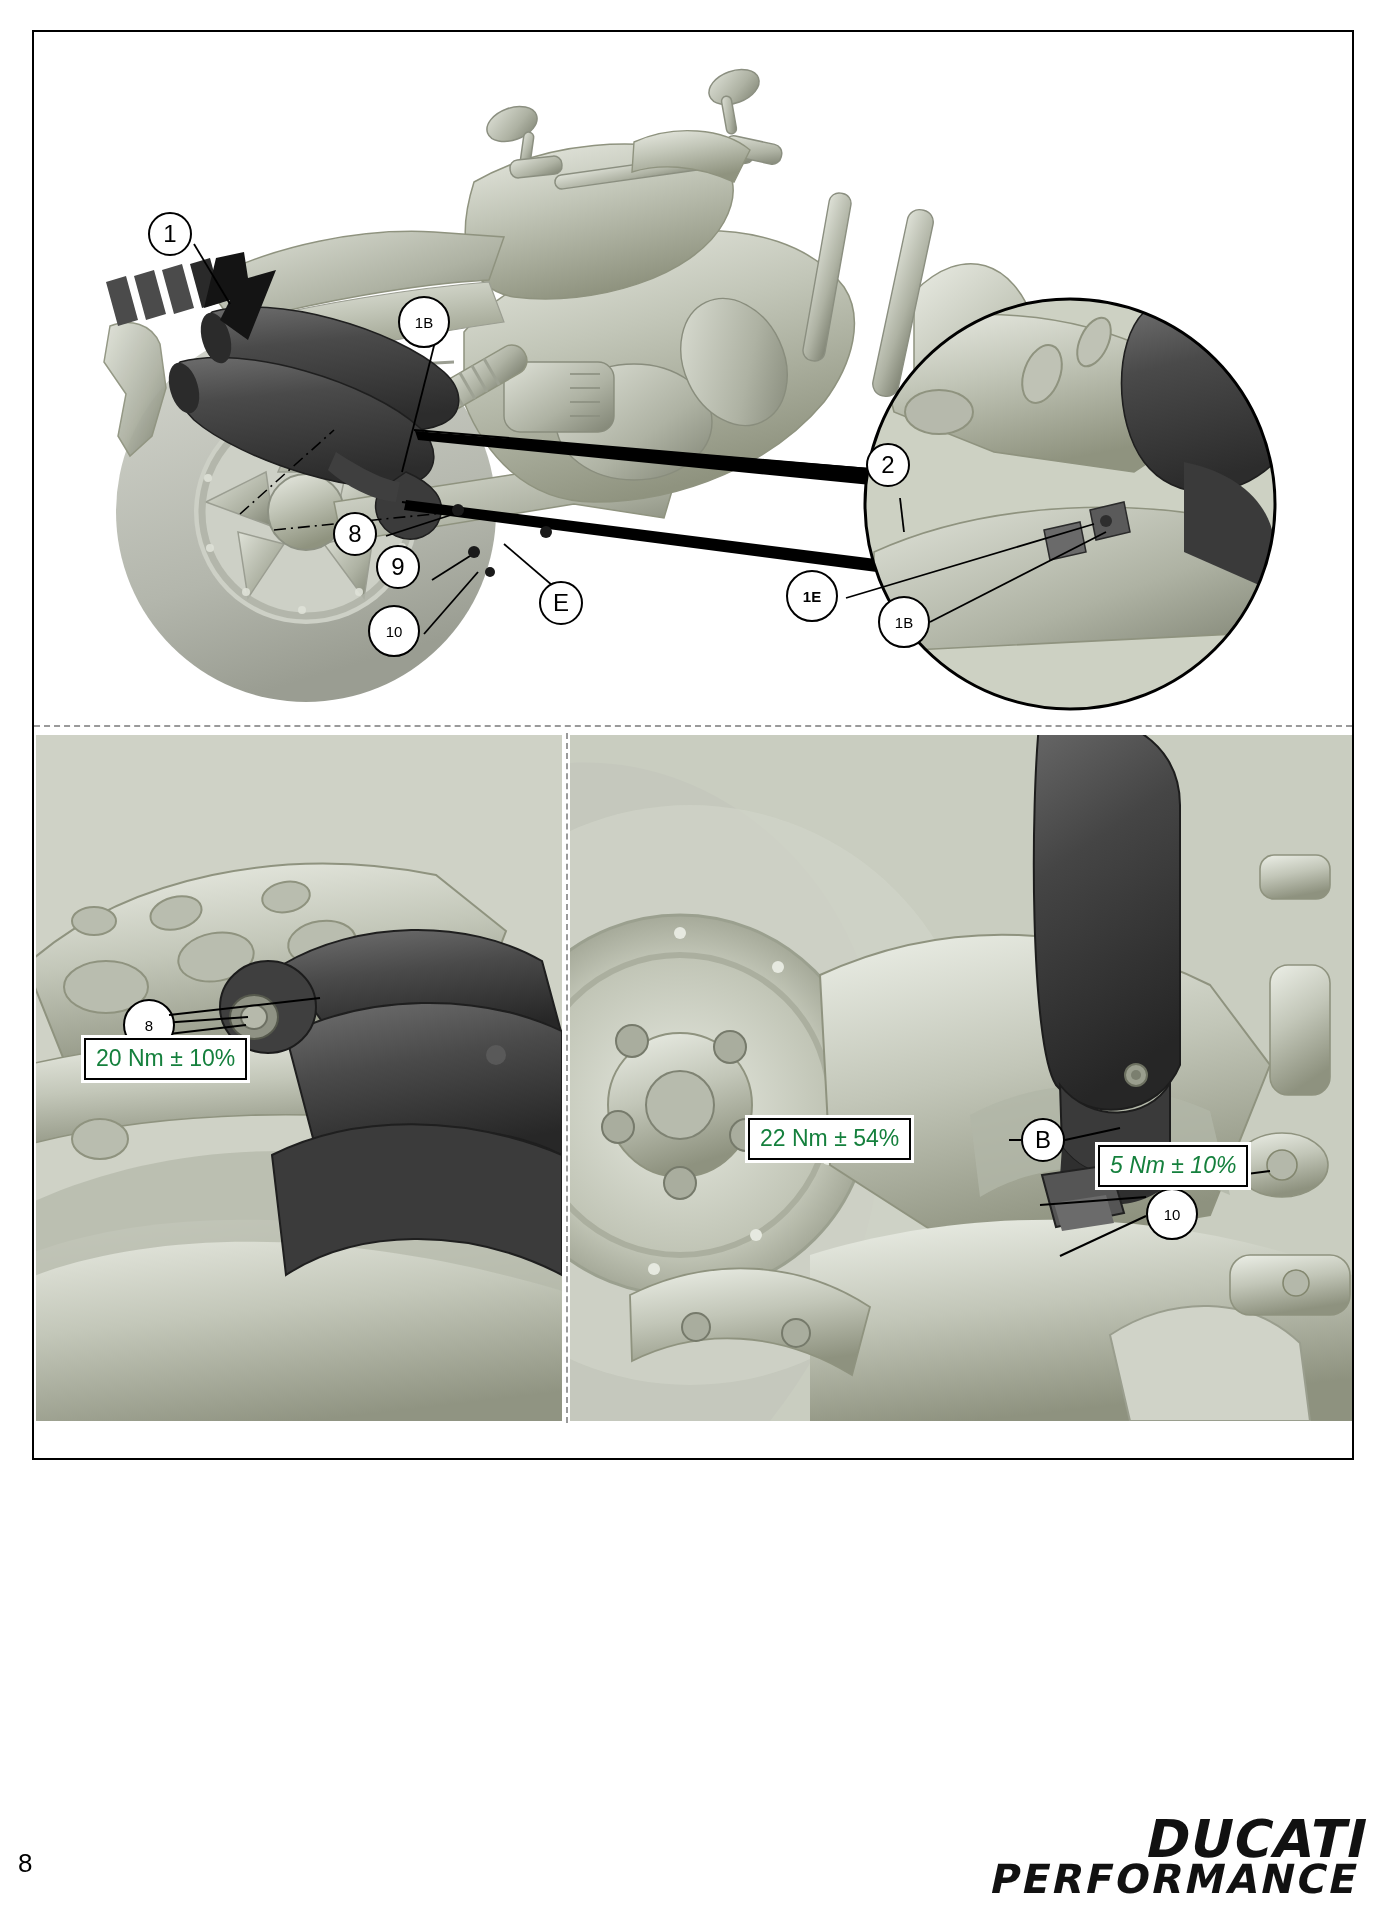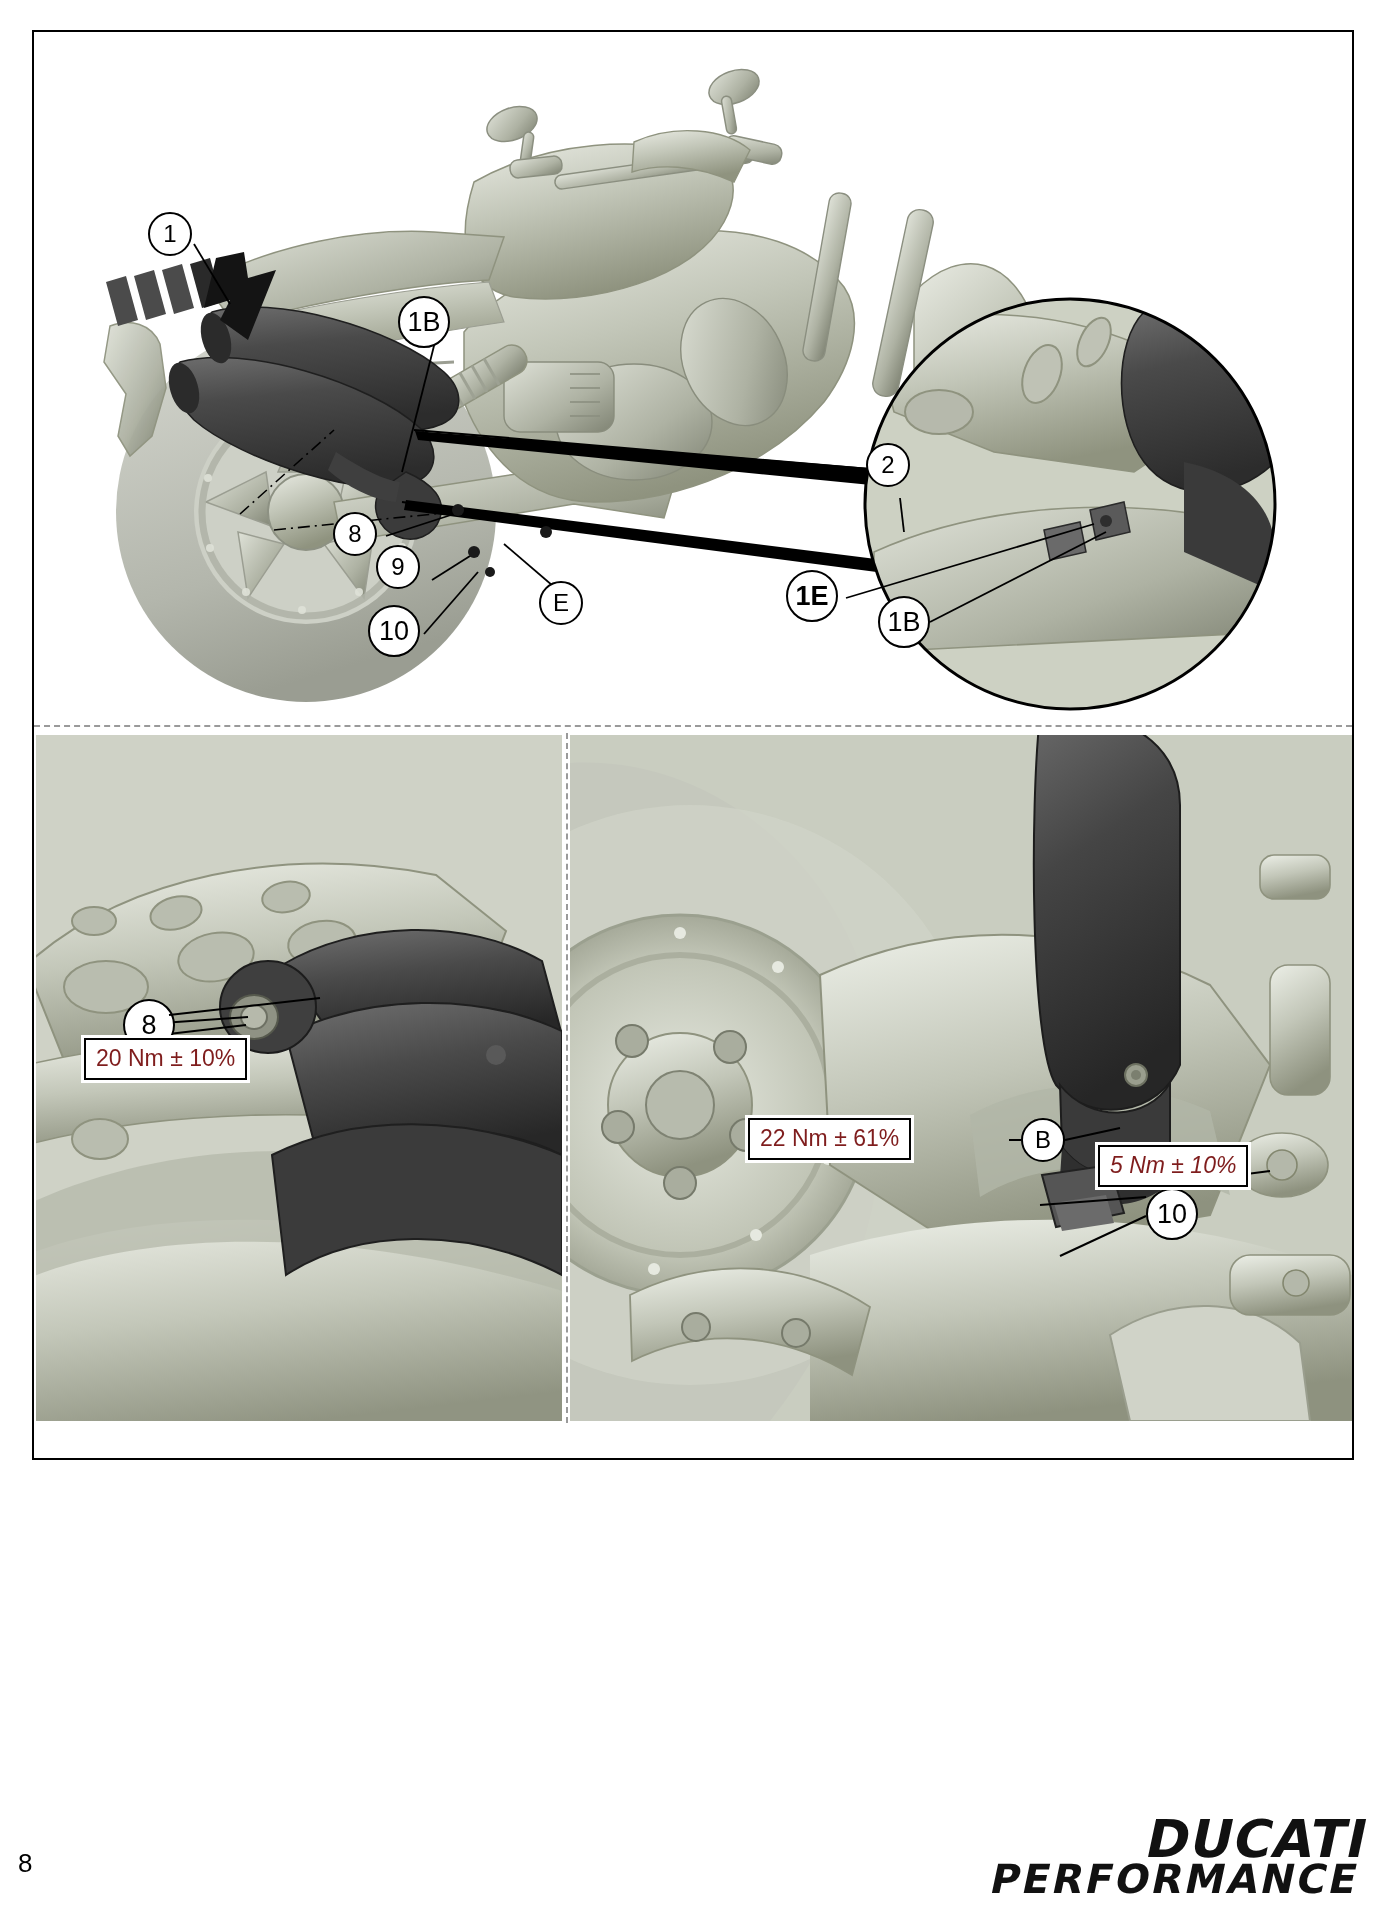--- a/index.html
+++ b/index.html
@@ -72,31 +72,31 @@
     box-sizing: border-box;
     display: flex;
     align-items: center;
     justify-content: center;
     font-size: 24px;
     color: #000000;
     font-family: "Liberation Sans", sans-serif;
     line-height: 1;
     z-index: 40;
   }
-  .callout.wide { width: 52px; height: 52px; font-size: 27px; }
+  .callout.wide { width: 52px; height: 52px; font-size: 15px; }
 
   
   .torque {
     position: absolute;
     background: #ffffff;
     border: 2px solid #000000;
     box-shadow: 0 0 0 3px #ffffff;
     padding: 5px 10px 6px 10px;
     font-size: 23px;
-    color: #7f1d1d;
+    color: #15803d;
     white-space: nowrap;
     font-family: "Liberation Sans", sans-serif;
     z-index: 42;
   }
 
   
   #page-number {
     position: absolute;
     left: 18px;
     top: 1848px;
@@ -500,21 +500,21 @@
 
   <div class="callout" style="left:866px; top:443px;">2</div>
   <div class="callout wide" style="left:786px; top:570px;font-weight:bold;">1E</div>
   <div class="callout wide" style="left:878px; top:596px;">1B</div>
 
   <div class="callout wide" style="left:123px; top:999px;">8</div>
   <div class="torque" style="left:84px; top:1038px;">20 Nm ± 10%</div>
 
   <div class="torque" style="left:1098px; top:1145px;font-style:italic;">5 Nm ± 10%</div>
   <div class="callout wide" style="left:1146px; top:1188px;">10</div>
-  <div class="torque" style="left:748px; top:1118px;">22 Nm ± 61%</div>
+  <div class="torque" style="left:748px; top:1118px;">22 Nm ± 54%</div>
   <div class="callout" style="left:1021px; top:1118px;">B</div>
 
   <svg style="position:absolute;left:0;top:0;width:1388px;height:1918px;pointer-events:none;z-index:41;">
     <g stroke="#000000" stroke-width="2" fill="none">
 
       <path d="M169 1015 L320 998"></path>
       <path d="M145 1043 L145 1038"></path>
 
       <path d="M1172 1180 L1172 1188"></path>
       <path d="M1146 1216 L1060 1256"></path>

